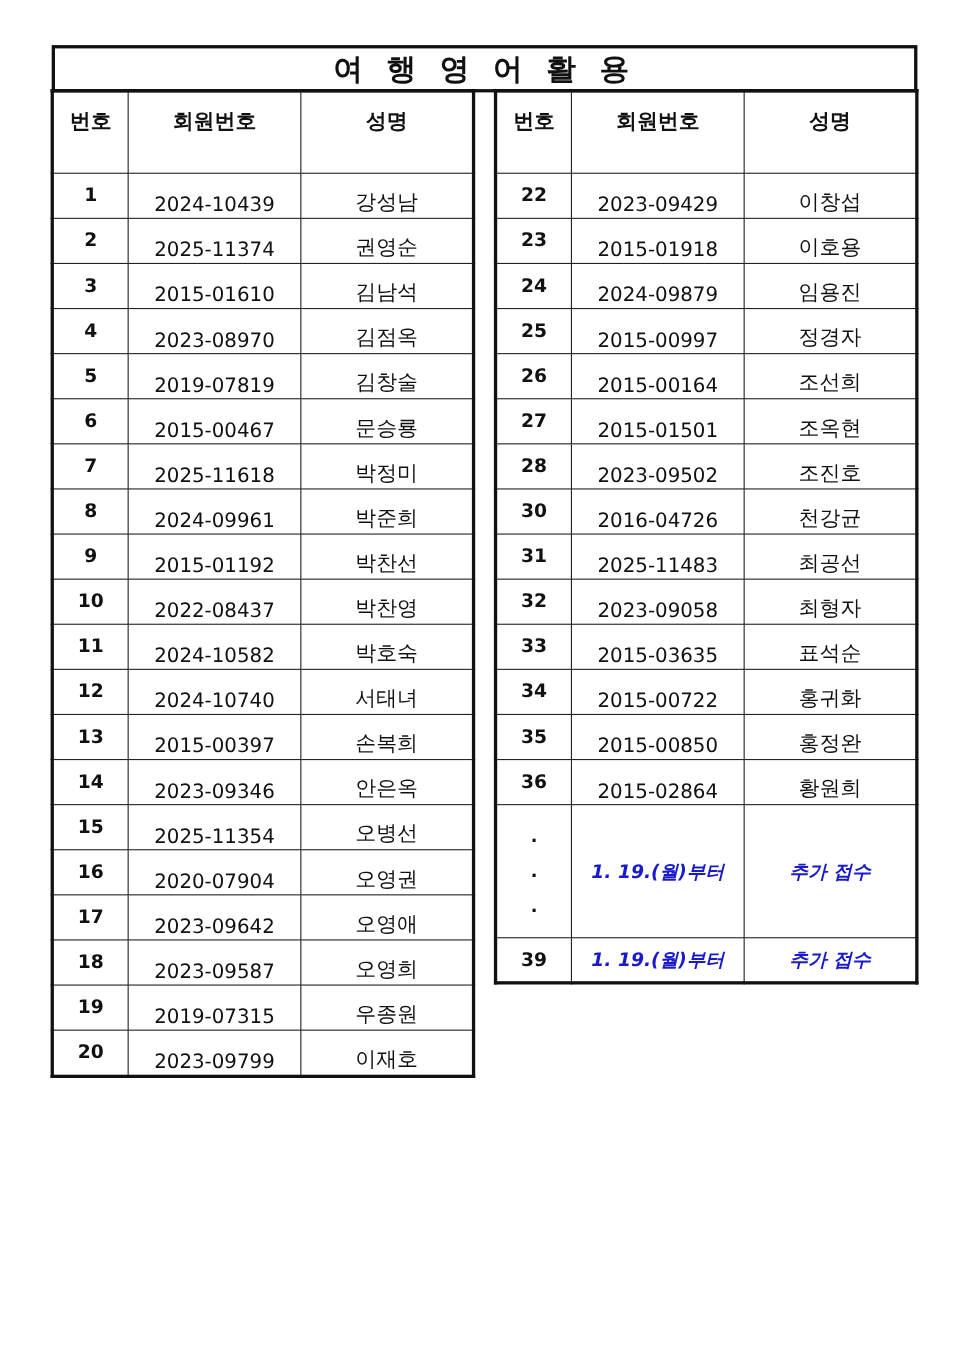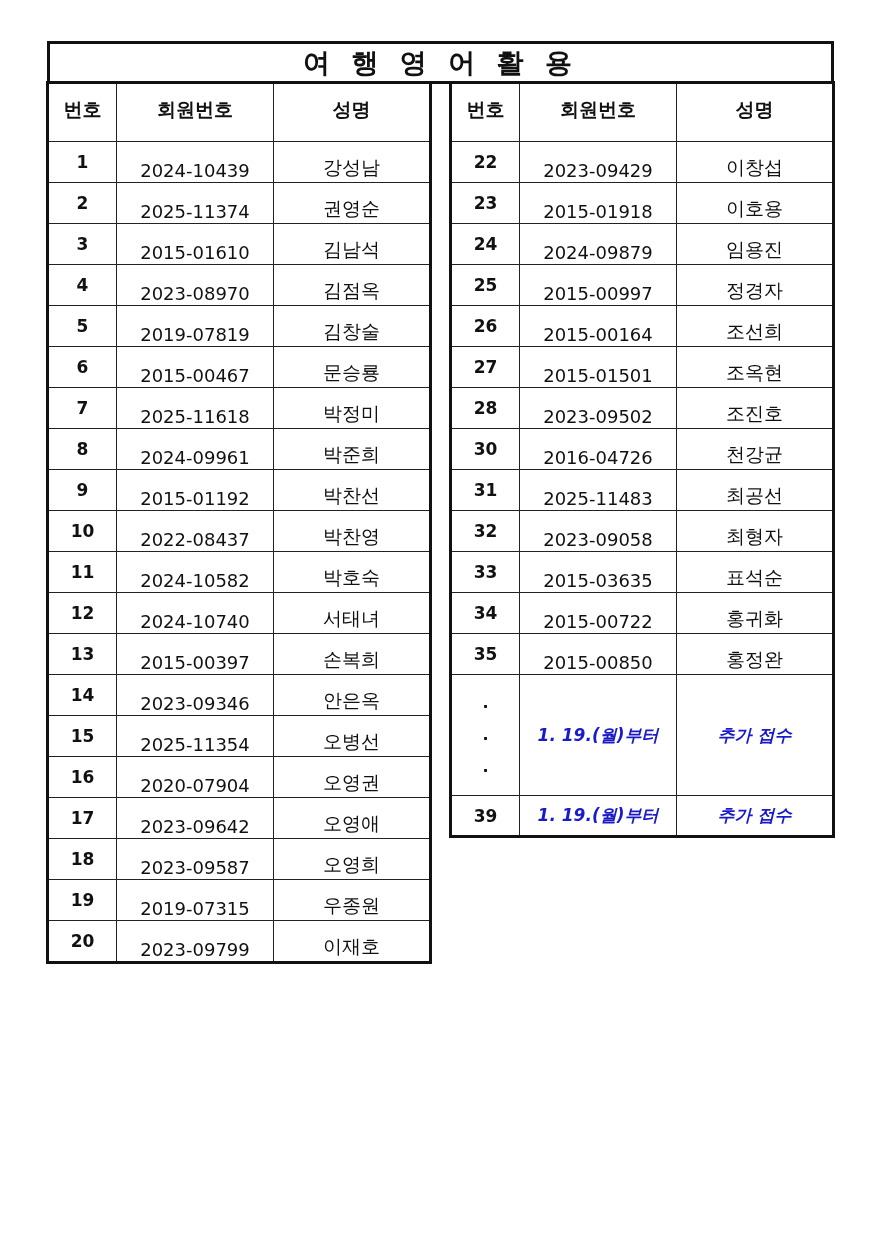--- a/index.html
+++ b/index.html
@@ -47,21 +47,21 @@
       border: 1px solid #222;
       padding: 0;
       text-align: center;
       height: 39px;
     }
     table.roster th {
       height: 51px;
       font-size: 19px;
       font-weight: bold;
       vertical-align: middle;
-      padding-bottom: 6px;
+      padding-bottom: 22px;
     }
     table.roster td.no {
       font-weight: bold;
       font-size: 17px;
       vertical-align: top;
       padding-top: 10px;
       height: 29px;
     }
     table.roster td.mid,
     table.roster td.name {
@@ -279,20 +279,25 @@
     <tr>
         <td class="no">34</td>
         <td class="mid">2015-00722</td>
         <td class="name">홍귀화</td>
       </tr>
     <tr>
         <td class="no">35</td>
         <td class="mid">2015-00850</td>
         <td class="name">홍정완</td>
       </tr>
+    <tr>
+        <td class="no">36</td>
+        <td class="mid">2015-02864</td>
+        <td class="name">황원희</td>
+      </tr>
     <tr style="height:120px;">
       <td class="dots" style="height:120px;">
         <span>.</span>
         <span>.</span>
         <span>.</span>
       </td>
       <td class="blue">1.  19.(월)부터</td>
       <td class="blue">추가  접수</td>
     </tr>
     <tr>

